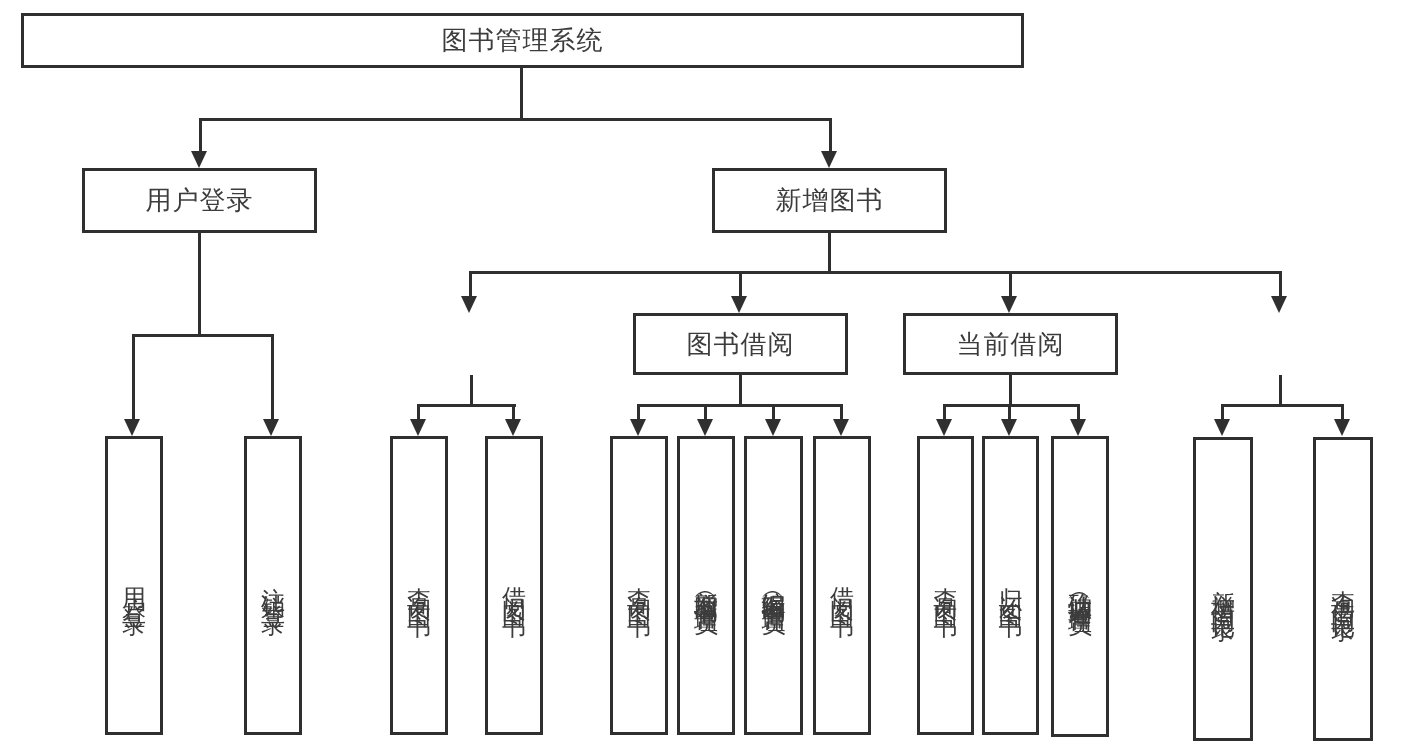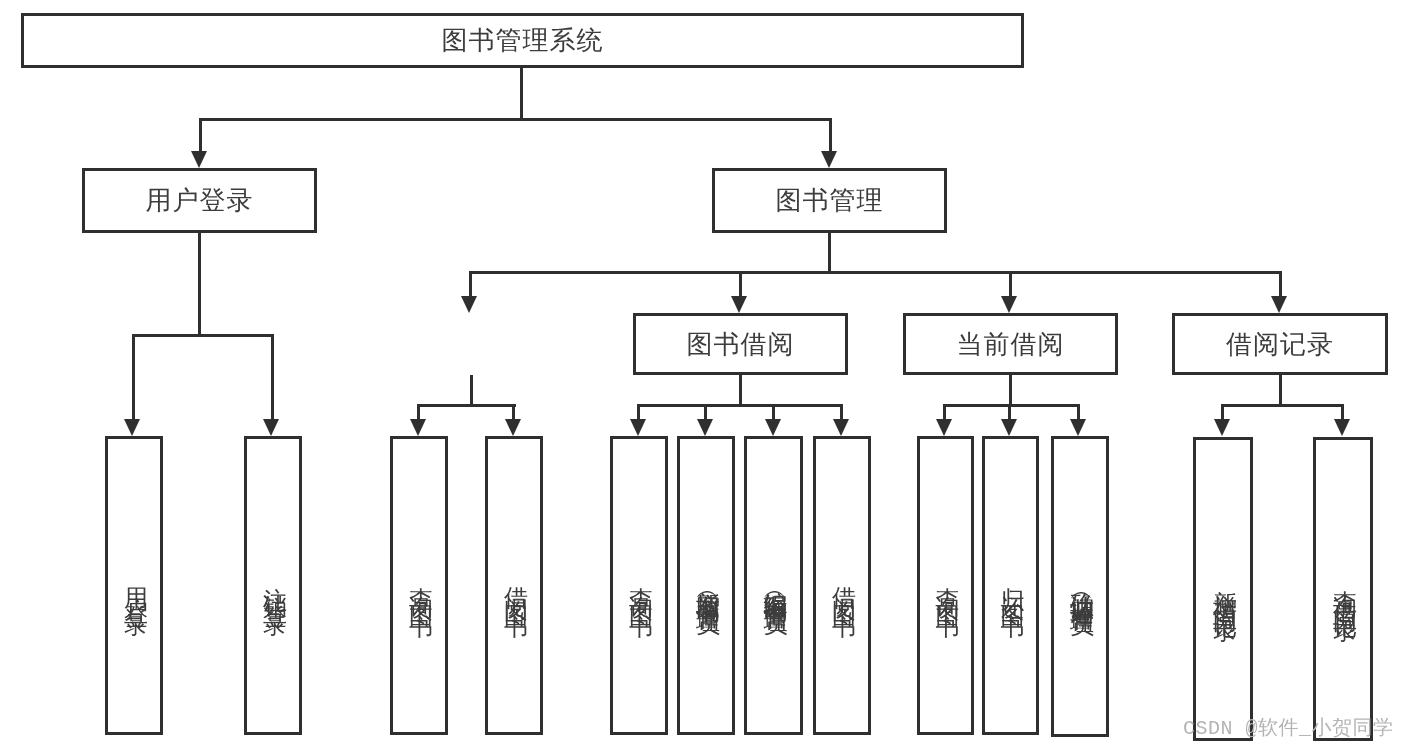--- a/index.html
+++ b/index.html
@@ -7,21 +7,21 @@
     --text:#3c3c3c;
     --wm:#b4b4b4;
     --bg:#ffffff;
   }
   html,body{margin:0;padding:0;background:#fff;}
   .canvas{
     position:relative;
     width:1405px;height:747px;
     background:var(--bg);
     overflow:hidden;
-    font-family:Liberation Mono, monospace;
+    font-family:Liberation Sans, sans-serif;
   }
   .box{
     position:absolute;
     box-sizing:border-box;
     border:3px solid var(--line);
     background:#fff;
     display:flex;
     align-items:center;
     justify-content:center;
     color:var(--text);
@@ -67,21 +67,21 @@
   <div class="hline" style="left:199px;top:118px;width:633px"></div>
   <div class="vline" style="left:199px;top:118px;height:35px"></div>
   <div class="arrow" style="left:191px;top:151px"></div>
   <div class="vline" style="left:829px;top:118px;height:35px"></div>
   <div class="arrow" style="left:821px;top:151px"></div>
 
   <div class="box h" style="left:82px;top:168px;width:235px;height:65px">
     <span>用户登录</span>
   </div>
   <div class="box h" style="left:712px;top:168px;width:235px;height:65px">
-    <span>图书管理</span>
+    <span>新增图书</span>
   </div>
 
   <div class="vline" style="left:198px;top:233px;height:103px"></div>
   <div class="hline" style="left:132px;top:334px;width:142px"></div>
   <div class="vline" style="left:132px;top:334px;height:86px"></div>
   <div class="arrow" style="left:124px;top:419px"></div>
   <div class="vline" style="left:271px;top:334px;height:86px"></div>
   <div class="arrow" style="left:263px;top:419px"></div>
 
   <div class="vline" style="left:828px;top:233px;height:40px"></div>
@@ -93,23 +93,20 @@
   <div class="vline" style="left:1009px;top:271px;height:27px"></div>
   <div class="arrow" style="left:1001px;top:296px"></div>
   <div class="vline" style="left:1279px;top:271px;height:27px"></div>
   <div class="arrow" style="left:1271px;top:296px"></div>
 
   <div class="box h" style="left:903px;top:313px;width:215px;height:62px">
     <span>当前借阅</span>
   </div>
   <div class="box h" style="left:633px;top:313px;width:215px;height:62px">
     <span>图书借阅</span>
-  </div>
-  <div class="box h" style="left:1172px;top:313px;width:216px;height:62px">
-    <span>借阅记录</span>
   </div>
 
   <div class="vline" style="left:470px;top:375px;height:31px"></div>
   <div class="hline" style="left:418px;top:404px;width:98px"></div>
   <div class="vline" style="left:417px;top:404px;height:16px"></div>
   <div class="arrow" style="left:410px;top:419px"></div>
   <div class="vline" style="left:512px;top:404px;height:16px"></div>
   <div class="arrow" style="left:505px;top:419px"></div>
 
   <div class="vline" style="left:739px;top:375px;height:31px"></div>
@@ -176,15 +173,14 @@
     <span class="vtext">确认归还（管理员）</span>
   </div>
 
   <div class="box v ls-mid" style="left:1193px;top:437px;width:60px;height:304px">
     <span class="vtext">新增借阅记录</span>
   </div>
   <div class="box v ls-mid" style="left:1313px;top:437px;width:60px;height:304px">
     <span class="vtext">查询借阅记录</span>
   </div>
 
-  <div class="watermark">CSDN @软件_小贺同学</div>
 
 </div>
 
 </body></html>

